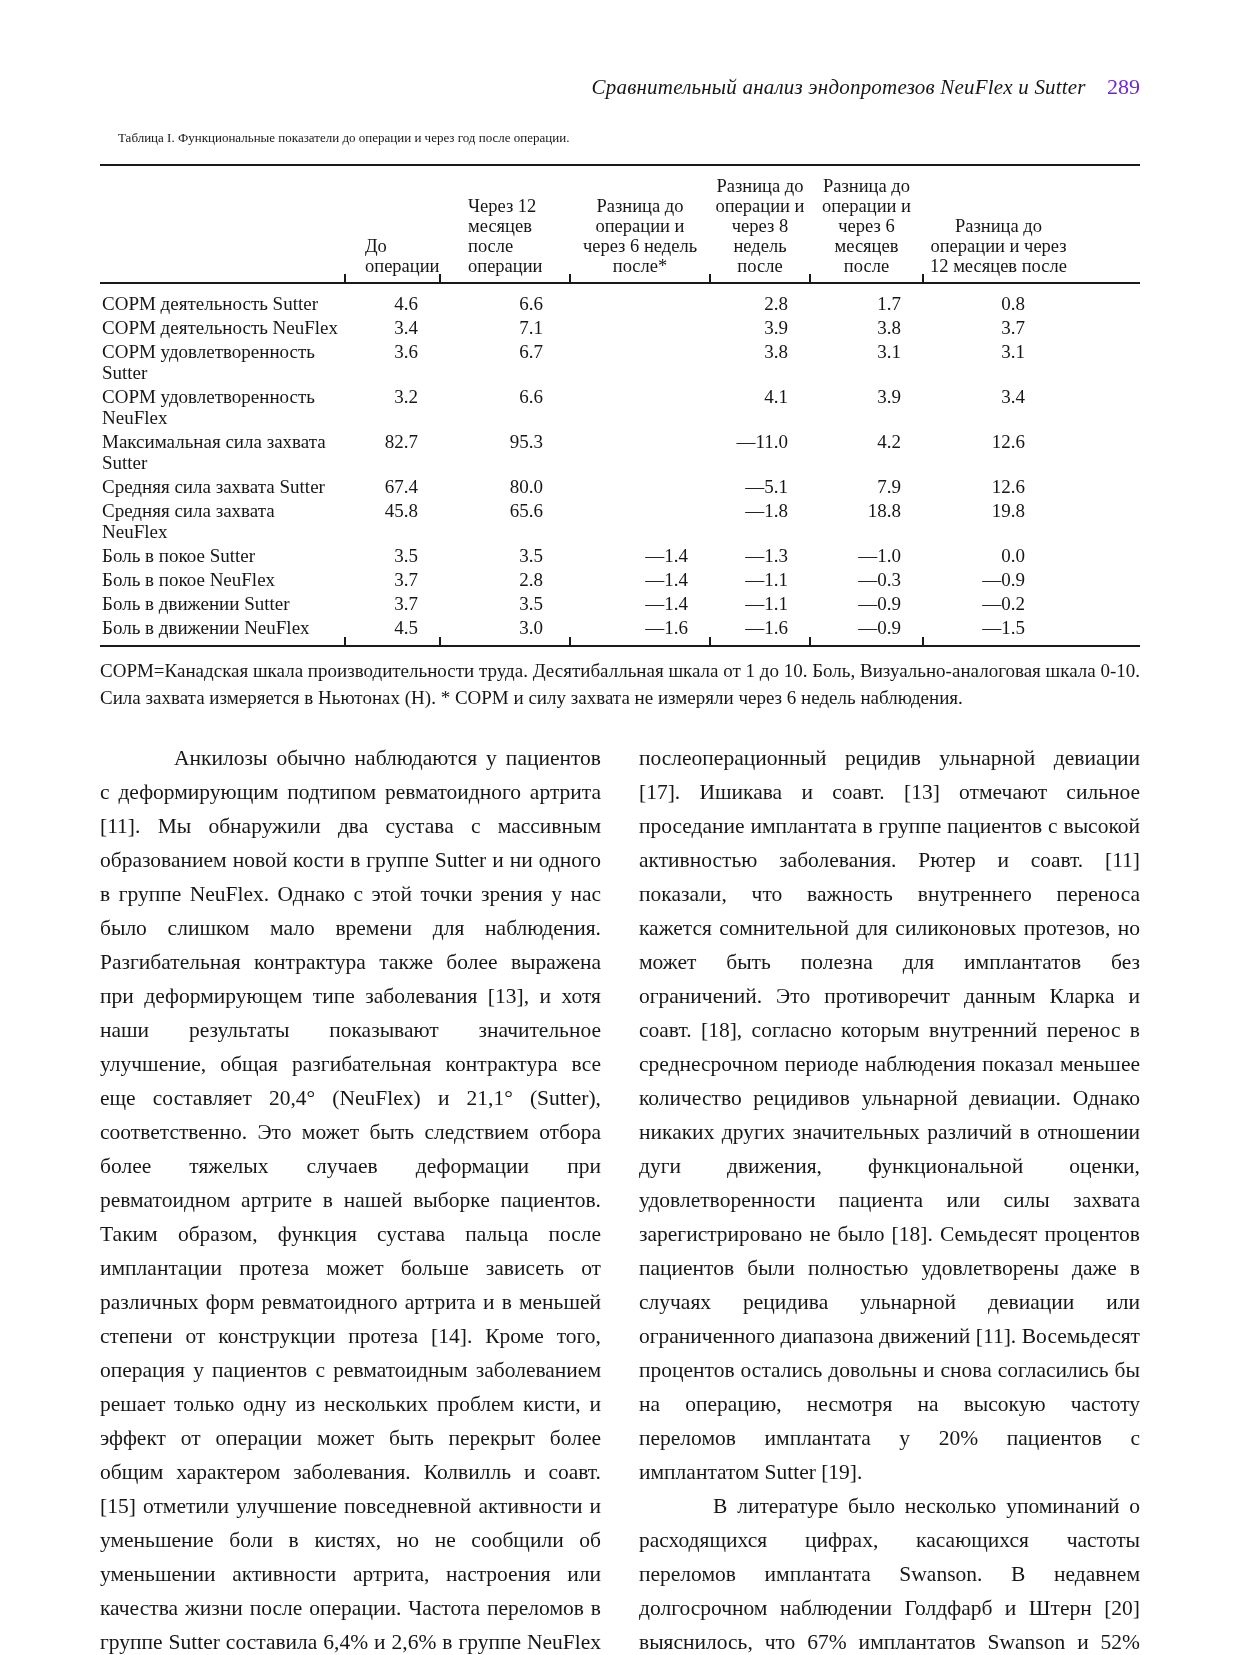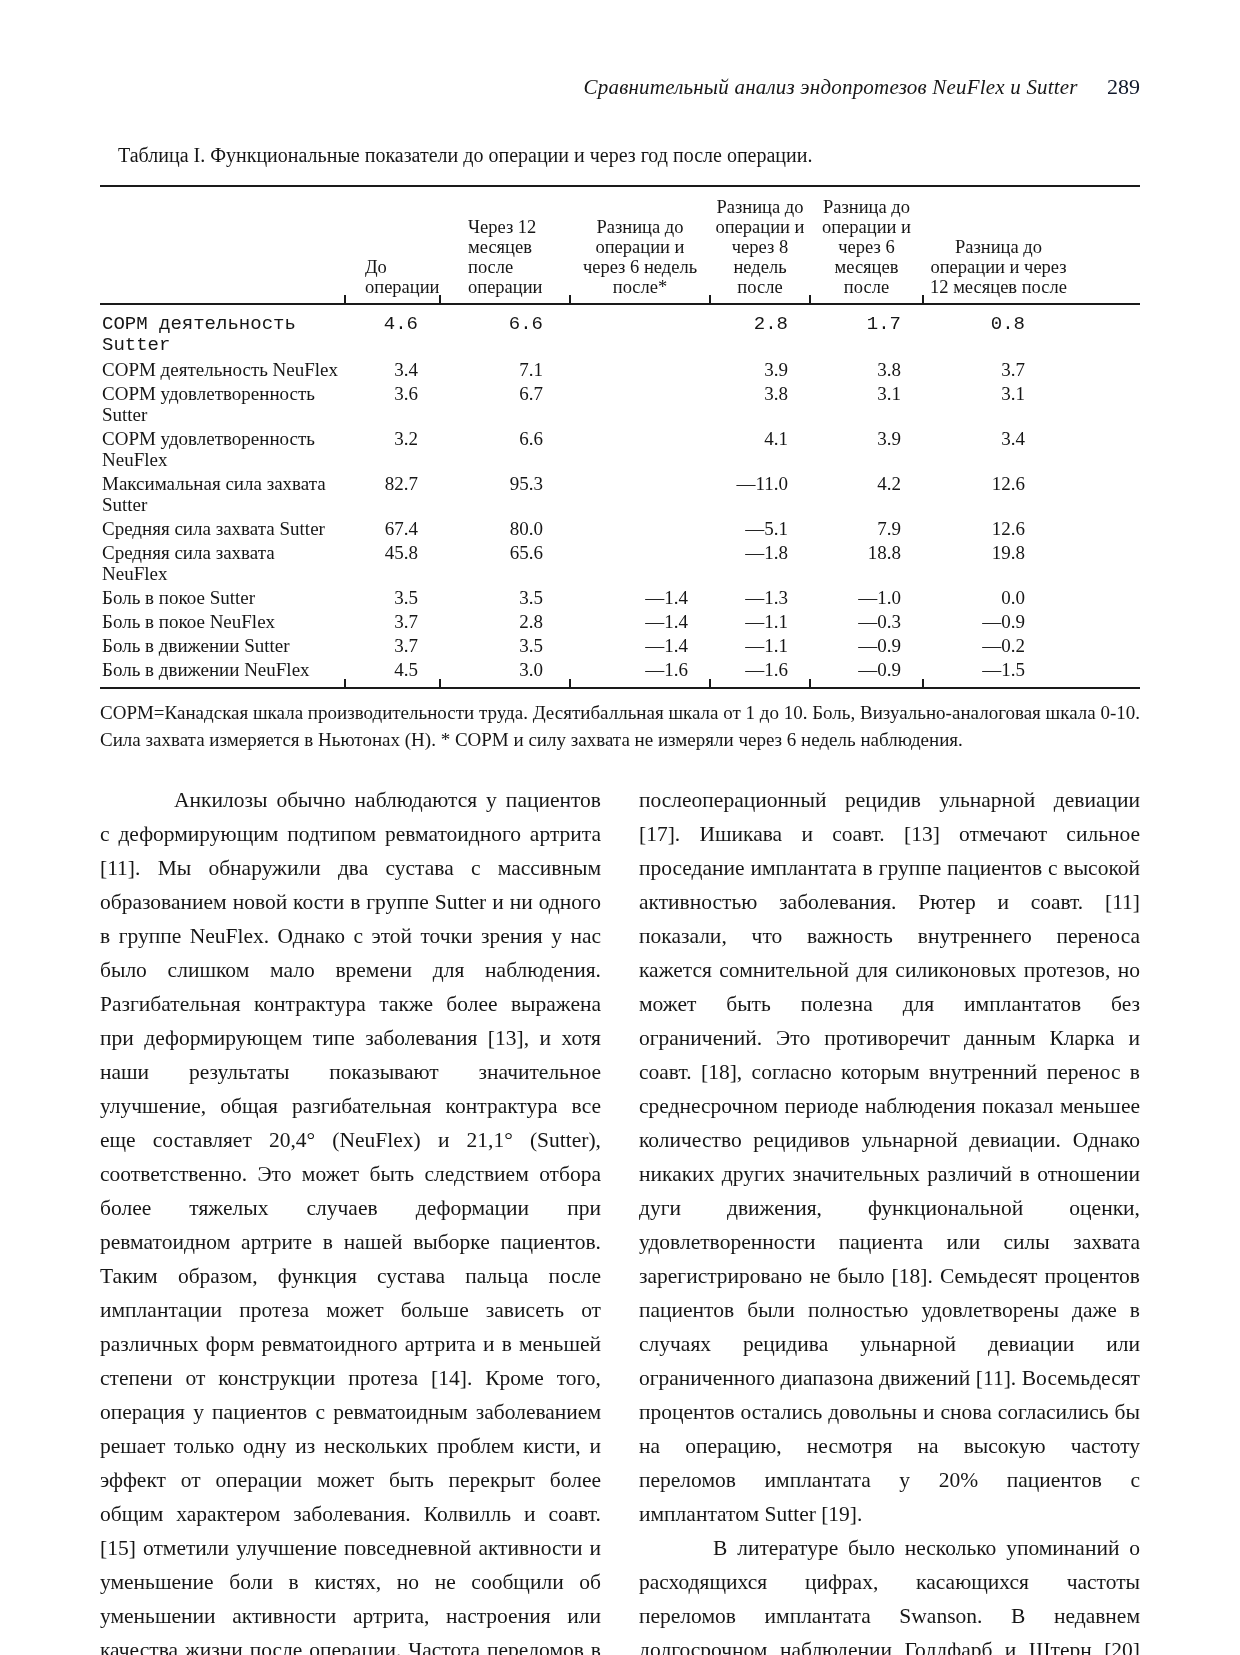--- a/index.html
+++ b/index.html
@@ -11,26 +11,26 @@
     position:relative;
   }
   
   .running-head {
     padding:74px 100px 0 0;
     text-align:right;
     font-size:21px;
     white-space:nowrap;
   }
   .rh-title { font-style:italic; letter-spacing:0.2px; }
-  .rh-page { font-style:normal; font-size:22px; margin-left:24px; color:#0f172a; }
+  .rh-page { font-style:normal; font-size:22px; margin-left:16px; color:#6d28d9; }
 
   
   .table-caption {
-    margin:44px 0 0 118px;
-    font-size:20px;
+    margin:30px 0 0 118px;
+    font-size:13px;
   }
 
   
   table.results {
     width:1040px;
     margin:18px 0 0 100px;
     border-collapse:collapse;
     table-layout:fixed;
   }
   table.results th {
@@ -53,21 +53,21 @@
     content:""; position:absolute; left:-1px; bottom:-2px;
     width:2px; height:10px; background:#1a1a1a;
   }
   table.results td {
     font-size:19px;
     line-height:21px;
     vertical-align:top;
     padding:1.5px 0;
     position:relative;
   }
-  table.results tbody tr:first-child td { padding-top:9px;font-family:Liberation Mono, monospace; }
+  table.results tbody tr:first-child td { padding-top:9px; }
   table.results td.label { text-align:left; padding-left:2px; padding-right:6px; }
   table.results td.num { text-align:right; padding-right:22px; }
   table.results td.num3 { padding-right:27px; }
   table.results td.numlast { padding-right:115px; }
   table.results tbody tr:last-child td {
     border-bottom:2px solid #1a1a1a;
     padding-bottom:7px;
   }
   table.results tbody tr:last-child td + td::before {
     content:""; position:absolute; left:-1px; bottom:-2px;

